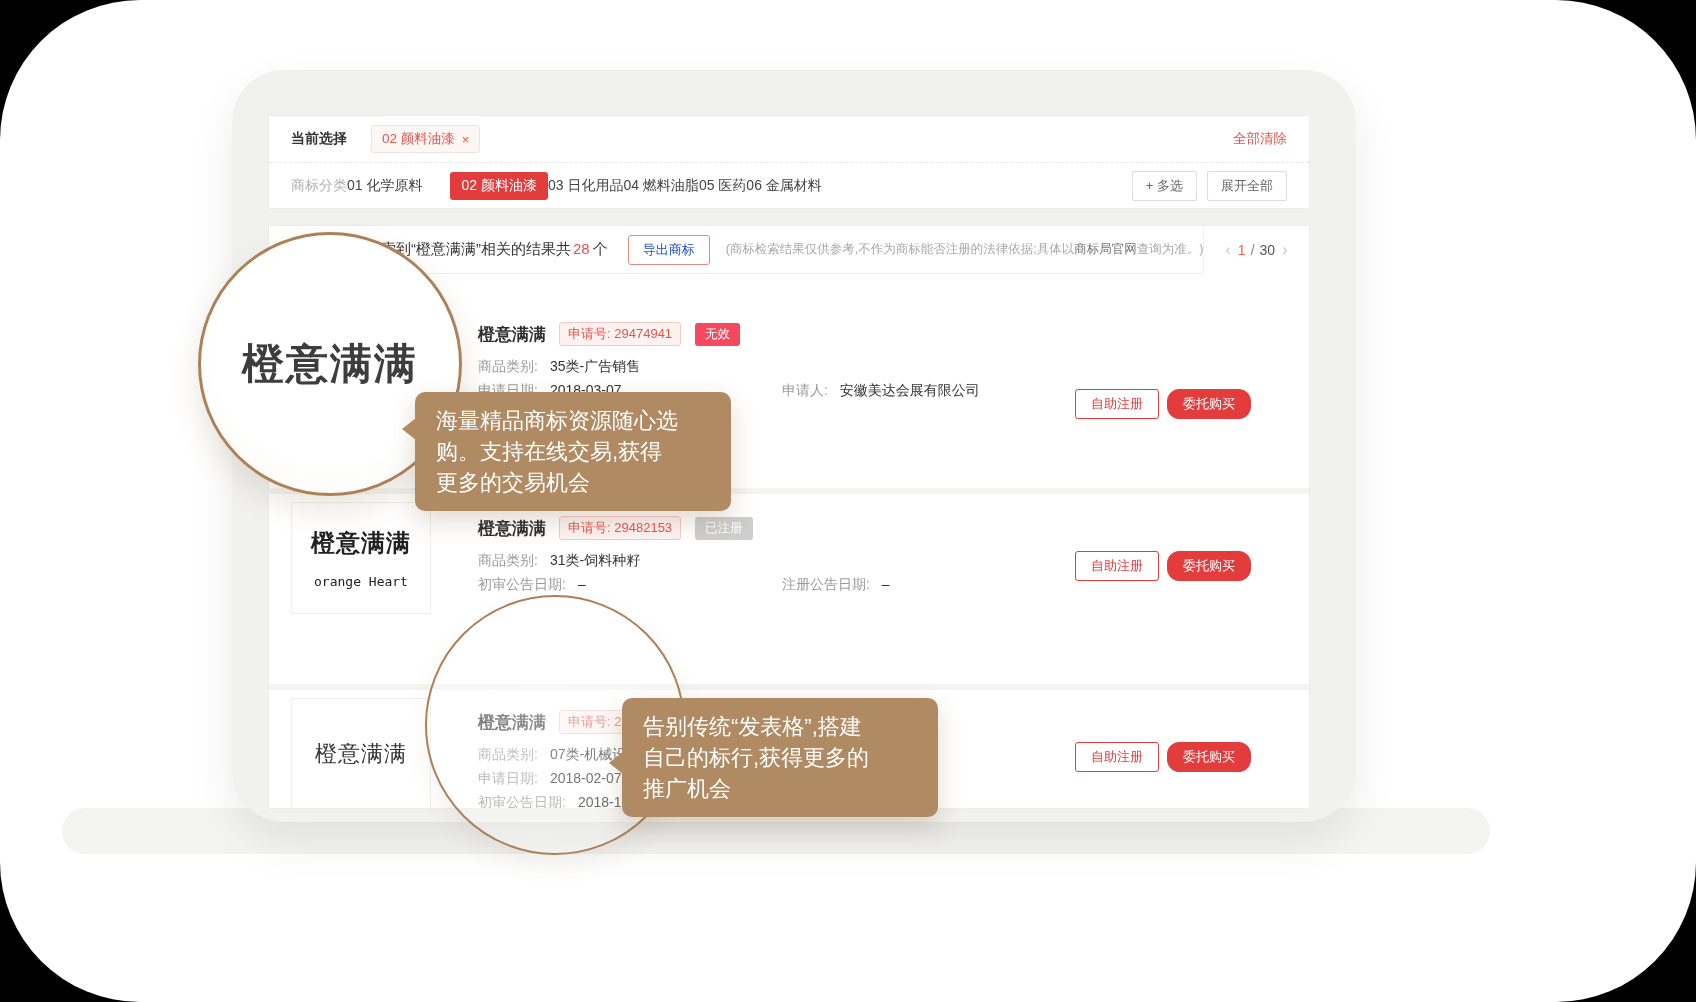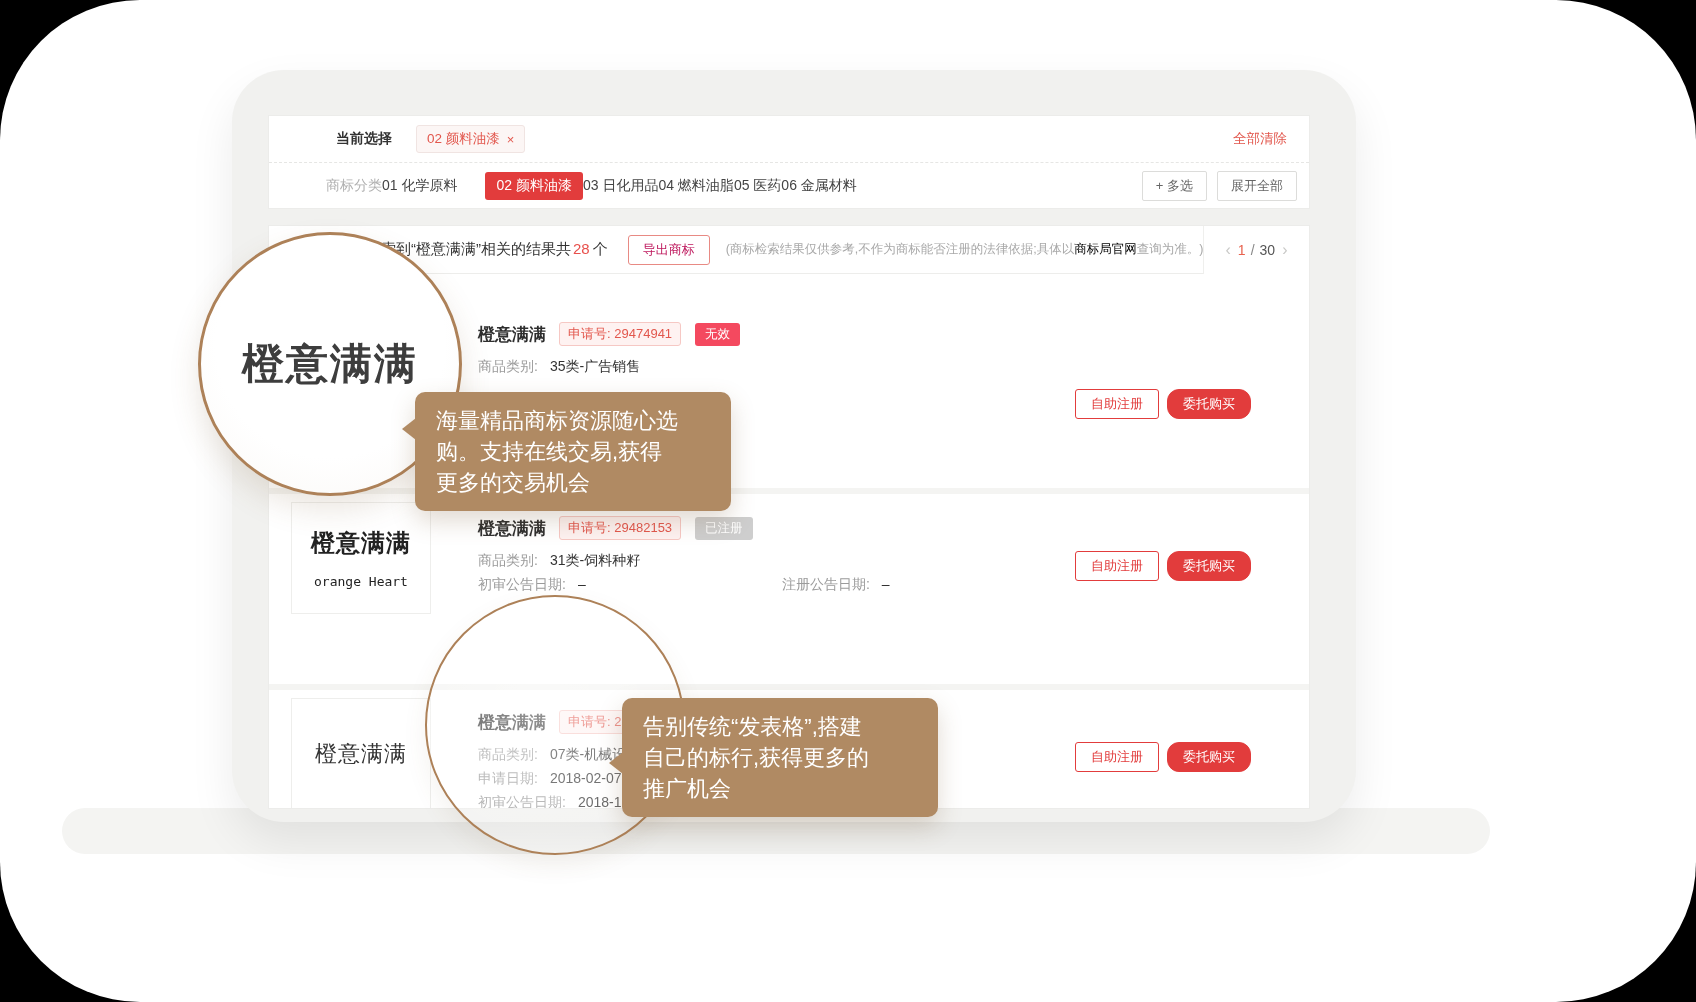--- a/index.html
+++ b/index.html
@@ -11,39 +11,39 @@
   .base-bar { position:absolute; left:62px; top:808px; width:1428px; height:46px; background:#f4f4f2; border-radius:23px; }
 
   
   .window { position:absolute; left:232px; top:70px; width:1124px; height:752px; background:#f1f1ef; border-radius:52px; box-shadow:0 20px 45px rgba(0,0,0,.08); }
 
   .card { position:absolute; background:#fff; border:1px solid #ececea; }
 
   
   .filter-card { left:36px; top:45px; width:1042px; height:94px; }
   .f-row1 { height:47px; display:flex; align-items:center; padding:0 22px; border-bottom:1px dashed #e6e6e4; }
-  .f-row2 { height:45px; display:flex; align-items:center; padding:0 12px; }
-  .f-label { font-size:14px; font-weight:bold; color:#333;margin-left:45px; }
+  .f-row2 { height:45px; display:flex; align-items:center; padding:0 22px; }
+  .f-label { font-size:14px; font-weight:bold; color:#333; }
   .f-label.gray { font-weight:normal; color:#b0b0b0; }
   .sel-tag { margin-left:24px; display:inline-flex; align-items:center; font-size:13.5px; color:#e2574d; background:#fcf6f5; border:1px solid #f0e4e2; border-radius:3px; padding:4px 10px; cursor:pointer; }
   .tag-x { margin-left:7px; font-size:13px; color:#e2574d; cursor:pointer; }
   .spacer { flex:1; }
   .clear-all { font-size:13.5px; color:#e2574d; cursor:pointer; text-decoration:none; }
   .cat { font-size:14px; color:#444; cursor:pointer; }
   .cat.selected { background:#e23c3c; color:#fff; padding:5px 11px; border-radius:3px; margin-left:28px; }
   .ghost-btn { margin-left:10px; font-size:13px; color:#666; background:#fff; border:1px solid #dcdcda; border-radius:2px; padding:5px 13px; cursor:pointer; font-family:inherit; }
 
   
   .results-card { left:36px; top:155px; width:1042px; height:584px; overflow:hidden; }
   .r-header { position:relative; height:48px; display:flex; align-items:center; padding-left:22px; border-bottom:1px solid #ededeb; }
   .summary { font-size:15px; color:#333; white-space:nowrap; }
   .summary .red { color:#e8504c; margin:0 3px 0 2px; }
-  .export-btn { margin-left:20px; font-size:13px; color:#be185d; background:#fff; border:1px solid #e88a84; border-radius:3px; padding:5px 14px; cursor:pointer; font-family:inherit; white-space:nowrap; }
+  .export-btn { margin-left:20px; font-size:13px; color:#1d4ed8; background:#fff; border:1px solid #e88a84; border-radius:3px; padding:5px 14px; cursor:pointer; font-family:inherit; white-space:nowrap; }
   .disclaimer { margin-left:16px; font-size:12.5px; color:#a8a8a8; white-space:nowrap; }
-  .disclaimer .link { color:#000000; text-decoration:none; cursor:pointer; }
+  .disclaimer .link { color:#737373; text-decoration:none; cursor:pointer; }
   .pager { position:absolute; right:0; top:0; width:106px; height:48px; border-left:1px solid #efefed; display:flex; align-items:center; justify-content:center; font-size:14px; background:#fff; }
   .pg-arrow { color:#c9c9c7; font-size:16px; cursor:pointer; padding:0 7px; }
   .pg-cur { color:#e8624e; }
   .pg-sep { color:#888; margin:0 5px; }
   .pg-total { color:#555; }
 
   
   .row { position:relative; padding-left:22px; }
   .row1 { height:214px; padding-top:48px; }
   .row2 { height:190px; padding-top:22px; }
@@ -138,20 +138,24 @@
         <div class="thumb">
           <div class="thumb-cn">橙意满满</div>
         </div>
         <div class="detail">
           <div class="title-line">
             <span class="tm-name">橙意满满</span>
             <span class="appno-tag"><span>申请号:</span> <span>29474941</span></span>
             <span class="badge invalid">无效</span>
           </div>
           <div class="fline first"><span class="fl">商品类别:</span><span class="fv">35类-广告销售</span></div>
+          <div class="fline">
+            <span class="pair w"><span class="fl">申请日期:</span><span class="fv">2018-03-07</span></span>
+            <span class="pair"><span class="fl">申请人:</span><span class="fv">安徽美达会展有限公司</span></span>
+          </div>
         </div>
         <div class="row-btns">
           <button class="btn-outline">自助注册</button>
           <button class="btn-solid">委托购买</button>
         </div>
       </div>
       <div class="rsep"></div>
 
       <div class="row row2">
         <div class="thumb">

